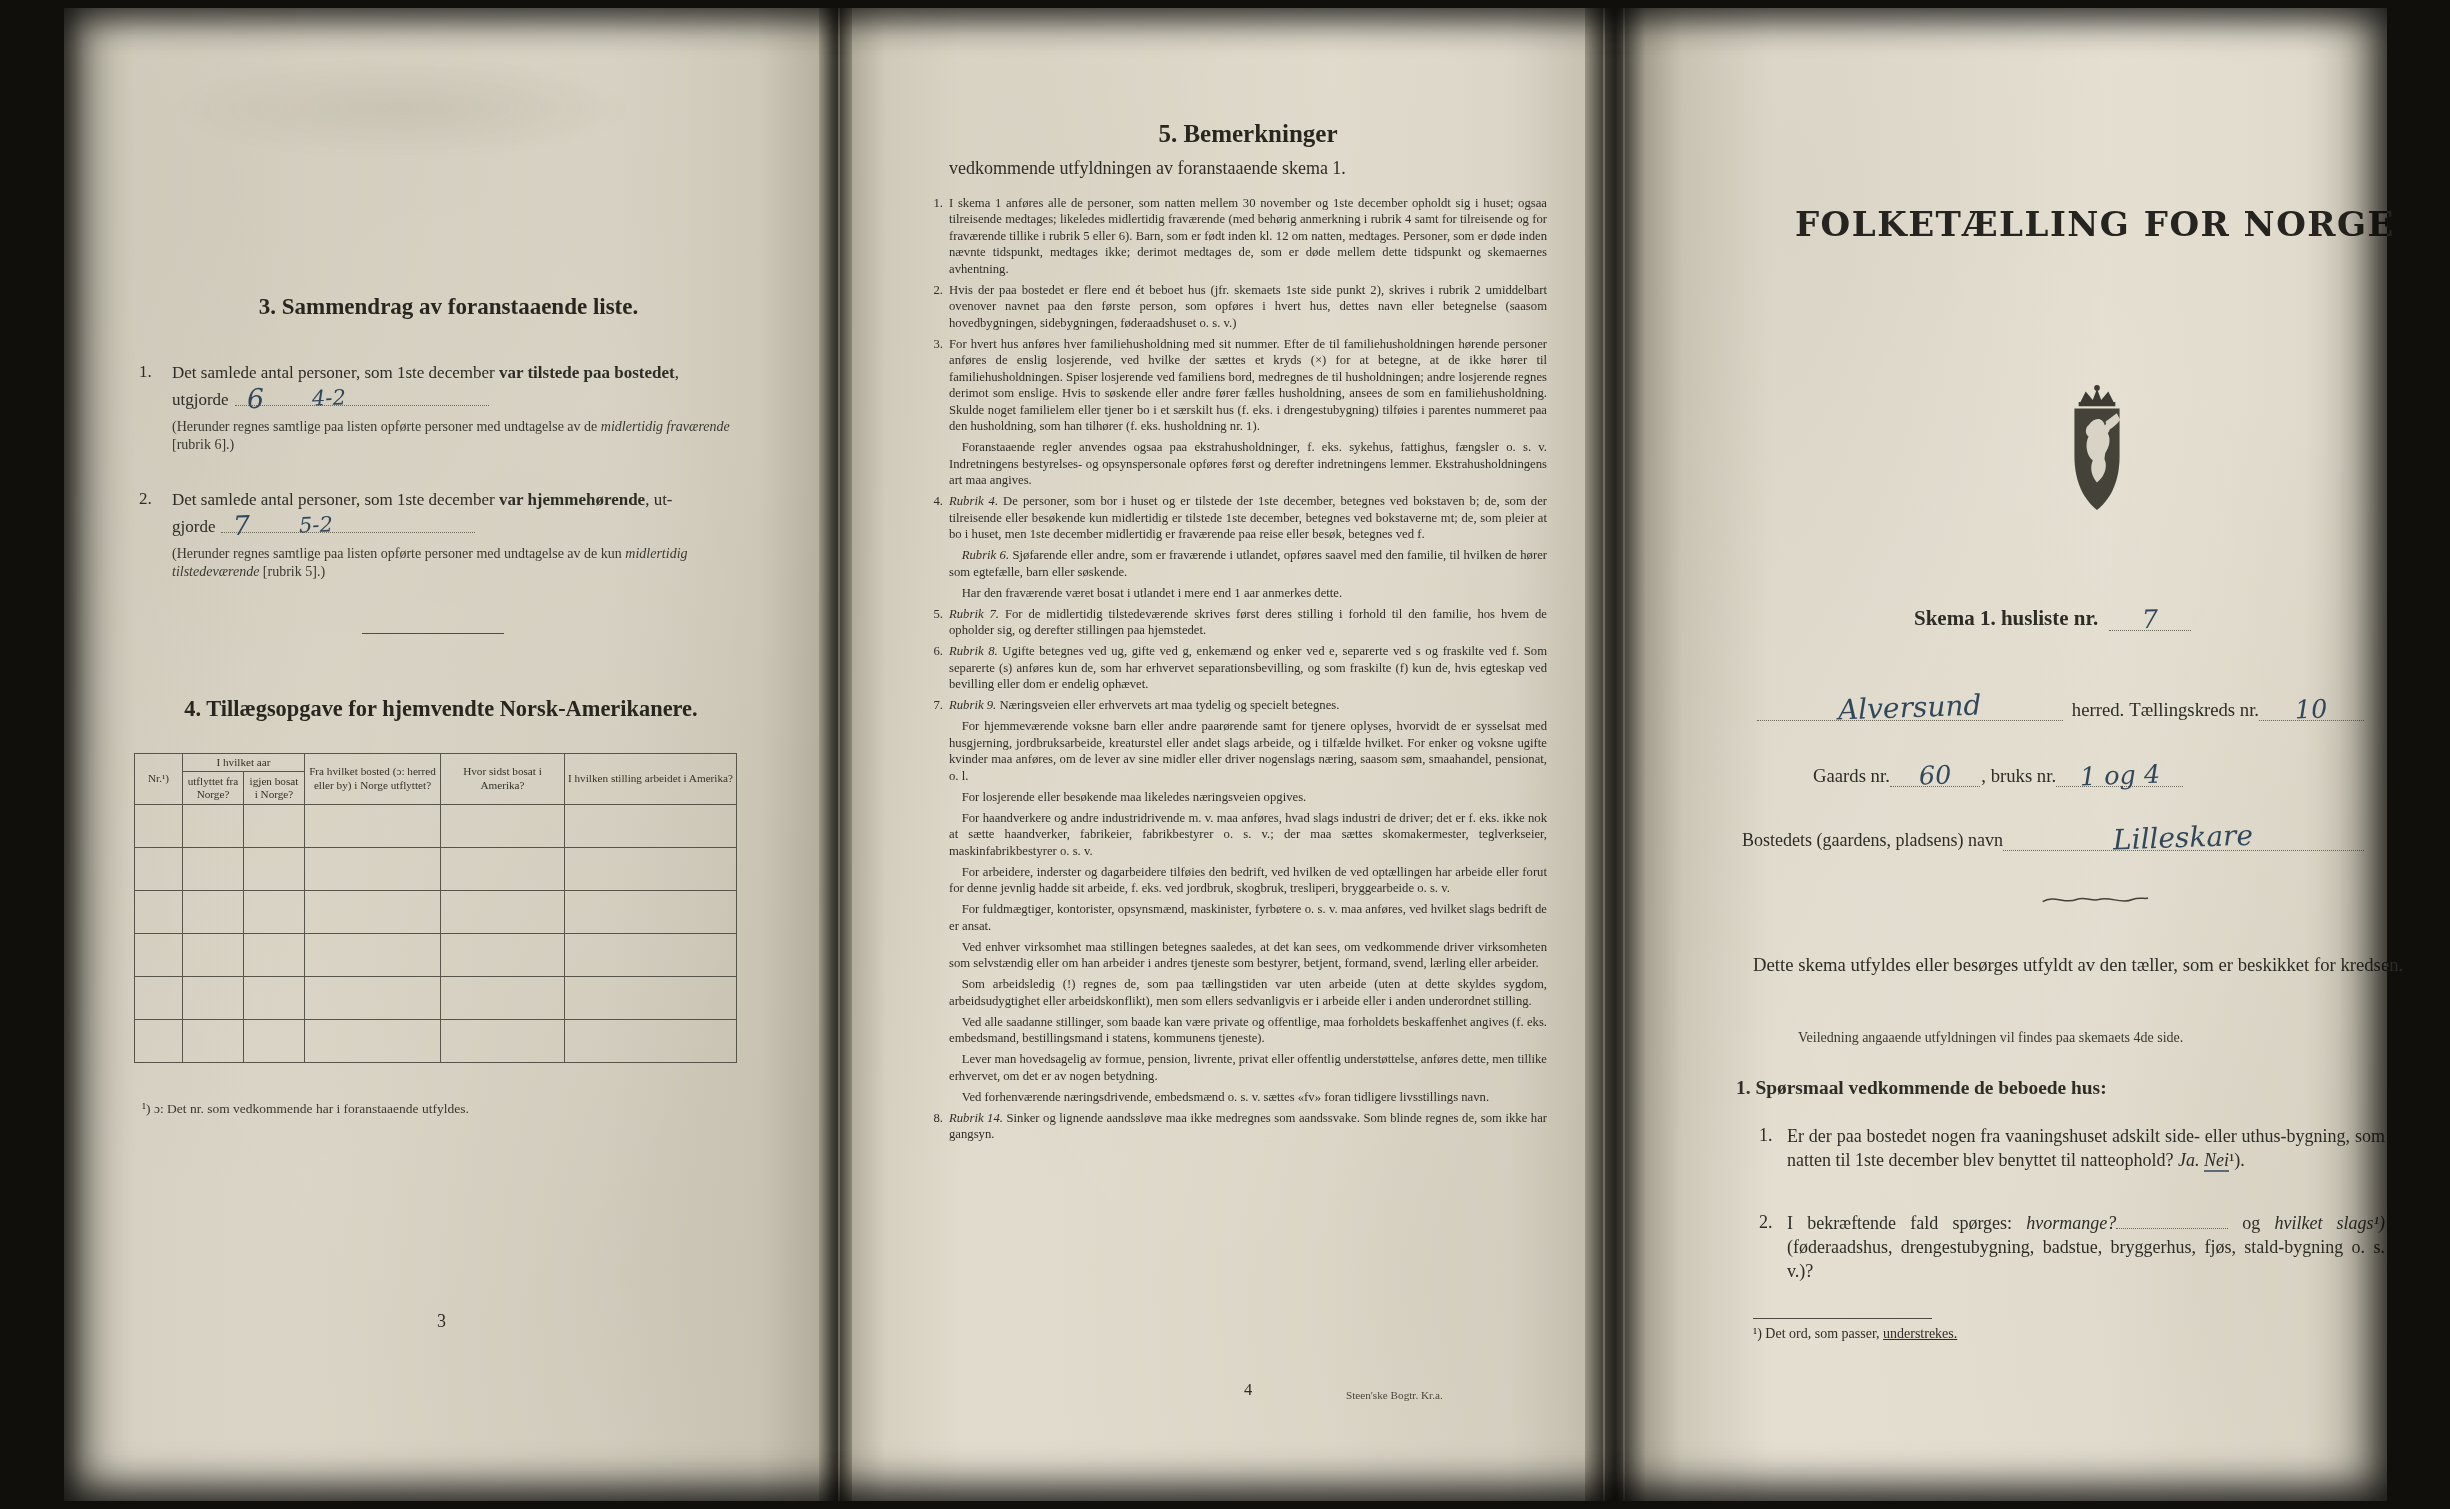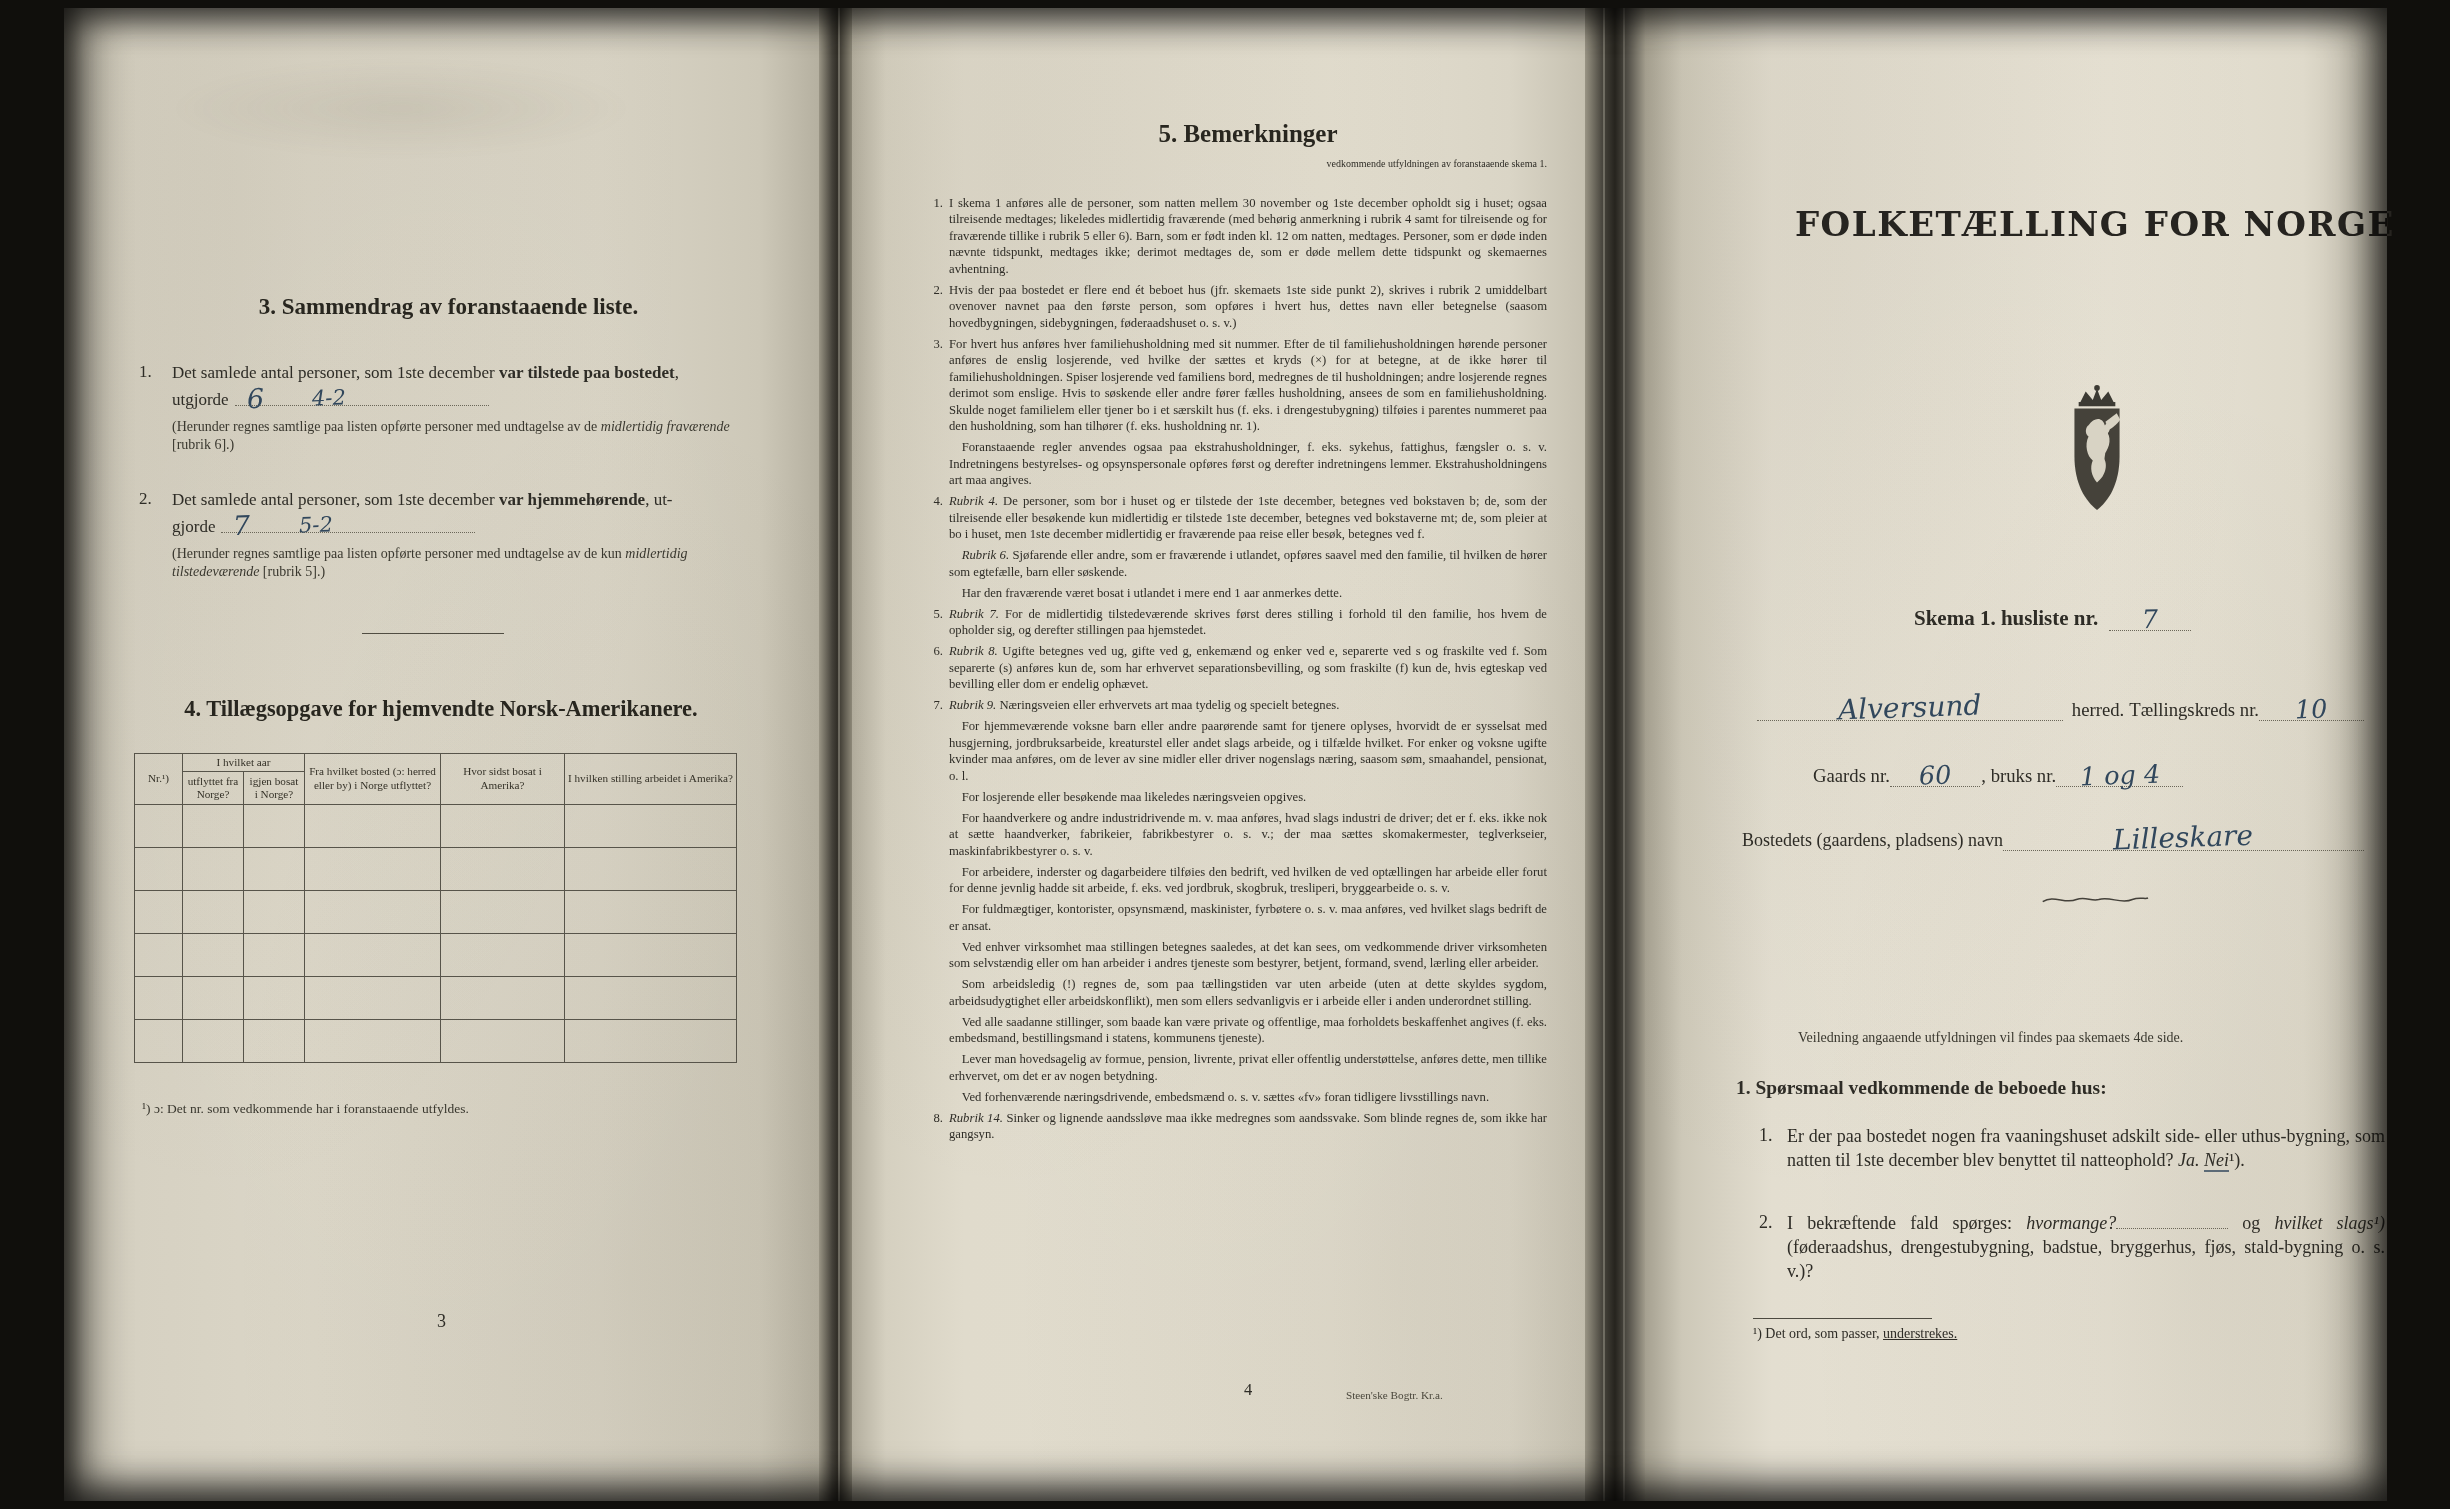--- a/index.html
+++ b/index.html
@@ -65,21 +65,21 @@
     border-collapse:collapse; font-size:11.2px; line-height:13.5px; text-align:center; color:#343127; table-layout:fixed; }
   .lp-table th, .lp-table td { border:1.5px solid #57544a; font-weight:normal; padding:2.2px 3px; vertical-align:middle; }
   .lp-table tbody td { height:43px; }
   .lp-foot { position:absolute; left:78px; top:1093px; margin:0; font-size:13.5px; color:#3a382f; }
   .lp-pagenum { position:absolute; left:0; top:1303px; width:755px; text-align:center; font-size:18px; }
 
   
   .mp-h { position:absolute; left:97px; top:112px; width:598px; margin:0;
     text-align:center; font-size:25px; font-weight:bold; color:#28261f; }
   .mp-sub { position:absolute; left:97px; top:150px; width:598px; margin:0;
-    text-align:right; font-size:10px; }
+    text-align:left; font-size:18px; }
   .mp-body { position:absolute; left:97px; top:187px; width:598px;
     font-size:12.7px; line-height:16.5px; text-align:justify; color:#2f2d27; }
   .bpara { position:relative; margin:0 0 4.5px 0; }
   .bnum { position:absolute; left:-25.4px; width:19.4px; text-align:right; }
   .blead { font-style:italic; }
   .mp-pagenum { position:absolute; left:97px; top:1372px; width:598px; text-align:center; font-size:16.5px; }
   .mp-printer { position:absolute; left:494px; top:1381px; width:224px; font-size:11.2px; color:#4a473c; }
 
   
   .rp-title { position:absolute; left:136px; top:196px; width:628px; margin:0;
@@ -325,20 +325,21 @@
       <span class="rp-label" style="margin-left:0">Bostedets (gaardens, pladsens) navn</span>
       <span class="dots fill center"><span class="hw hw-xl">Lilleskare</span></span>
     </div>
 
     <div class="rp-divider">
       <svg width="112" height="15" viewBox="0 0 150 20" aria-hidden="true">
         <path d="M5 13 C20 3 35 17 50 10 C62 5 70 13 80 10 C95 5 110 17 125 10 C135 6 142 10 146 8" stroke="#44413a" fill="none" stroke-width="2"></path>
       </svg>
     </div>
 
+    <p class="rp-intro">Dette skema utfyldes eller besørges utfyldt av den tæller, som er beskikket for kredsen.</p>
     <p class="rp-guidance">Veiledning angaaende utfyldningen vil findes paa skemaets 4de side.</p>
     <h3 class="rp-qh">1. Spørsmaal vedkommende de beboede hus:</h3>
 
     <div class="rp-q rp-q1">
       <span class="rp-qnum">1.</span>
       <p class="rp-qtext"><span>Er der paa bostedet nogen fra vaaningshuset adskilt side- eller uthus-bygning, som natten til 1ste december blev benyttet til natteophold? </span><i class="ja">Ja.</i> <i class="nei">Nei</i><span>¹).</span></p>
     </div>
 
     <div class="rp-q rp-q2">
       <span class="rp-qnum">2.</span>

